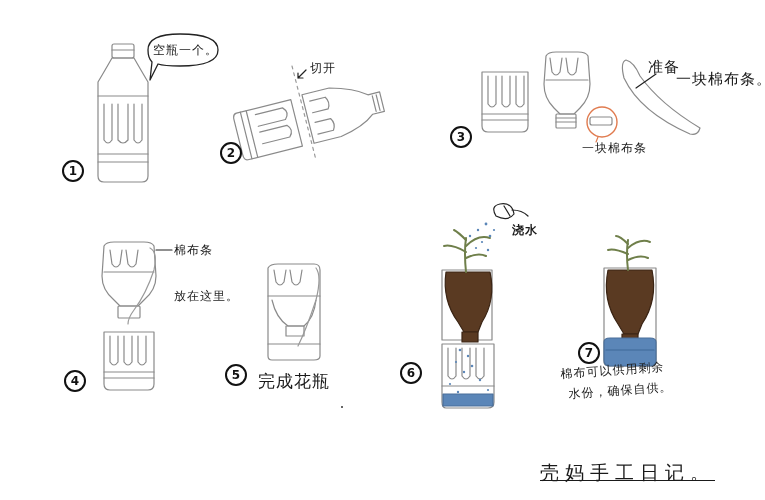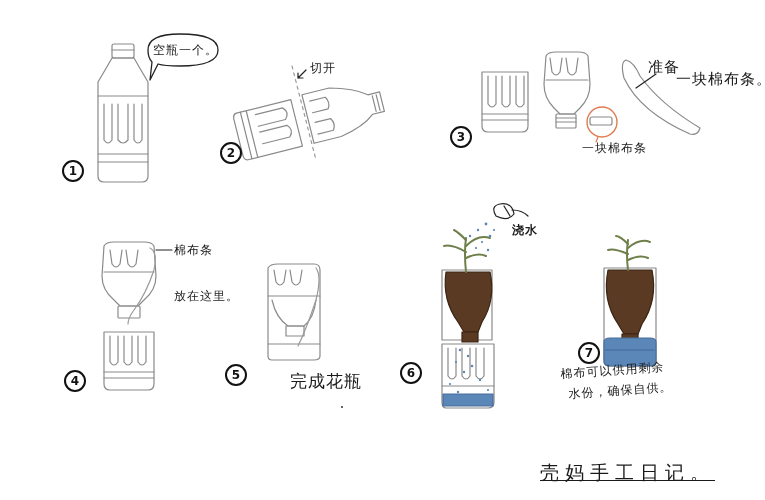--- a/index.html
+++ b/index.html
@@ -182,21 +182,21 @@
 <div class="step-num" style="left:400px; top:362px;">6</div>
 <div class="step-num" style="left:578px; top:342px;">7</div>
 
 <div class="label med" style="left:153px; top:42px;">空瓶一个。</div>
 <div class="label med" style="left:310px; top:60px;">切开</div>
 <div class="label med" style="left:582px; top:140px;">一块棉布条</div>
 <div class="label small" style="left:648px; top:58px;">准备</div>
 <div class="label small" style="left:648px; top:70px;margin-left:28px;">一块棉布条。</div>
 <div class="label med" style="left:174px; top:242px;">棉布条</div>
 <div class="label med" style="left:174px; top:260px;margin-top:28px;">放在这里。</div>
-<div class="label big" style="left:258px; top:370px;margin-left:32px;">完成花瓶</div>
+<div class="label big" style="left:258px; top:370px;">完成花瓶</div>
 <div class="label med" style="left:512px; top:222px;font-weight:bold;">浇水</div>
 <div class="label med" style="left:560px; top:366px; transform: rotate(-4deg);">棉布可以供用剩余</div>
 <div class="label med" style="left:568px; top:386px; transform: rotate(-4deg);">水份，确保自供。</div>
 
 <div class="label sig" style="left:540px; top:460px;text-decoration:underline;">壳妈手工日记。</div>
 
 <div style="position:absolute; left:341px; top:406px; width:2px; height:2px; background:#333; border-radius:50%;"></div>
 
 </div>
 

